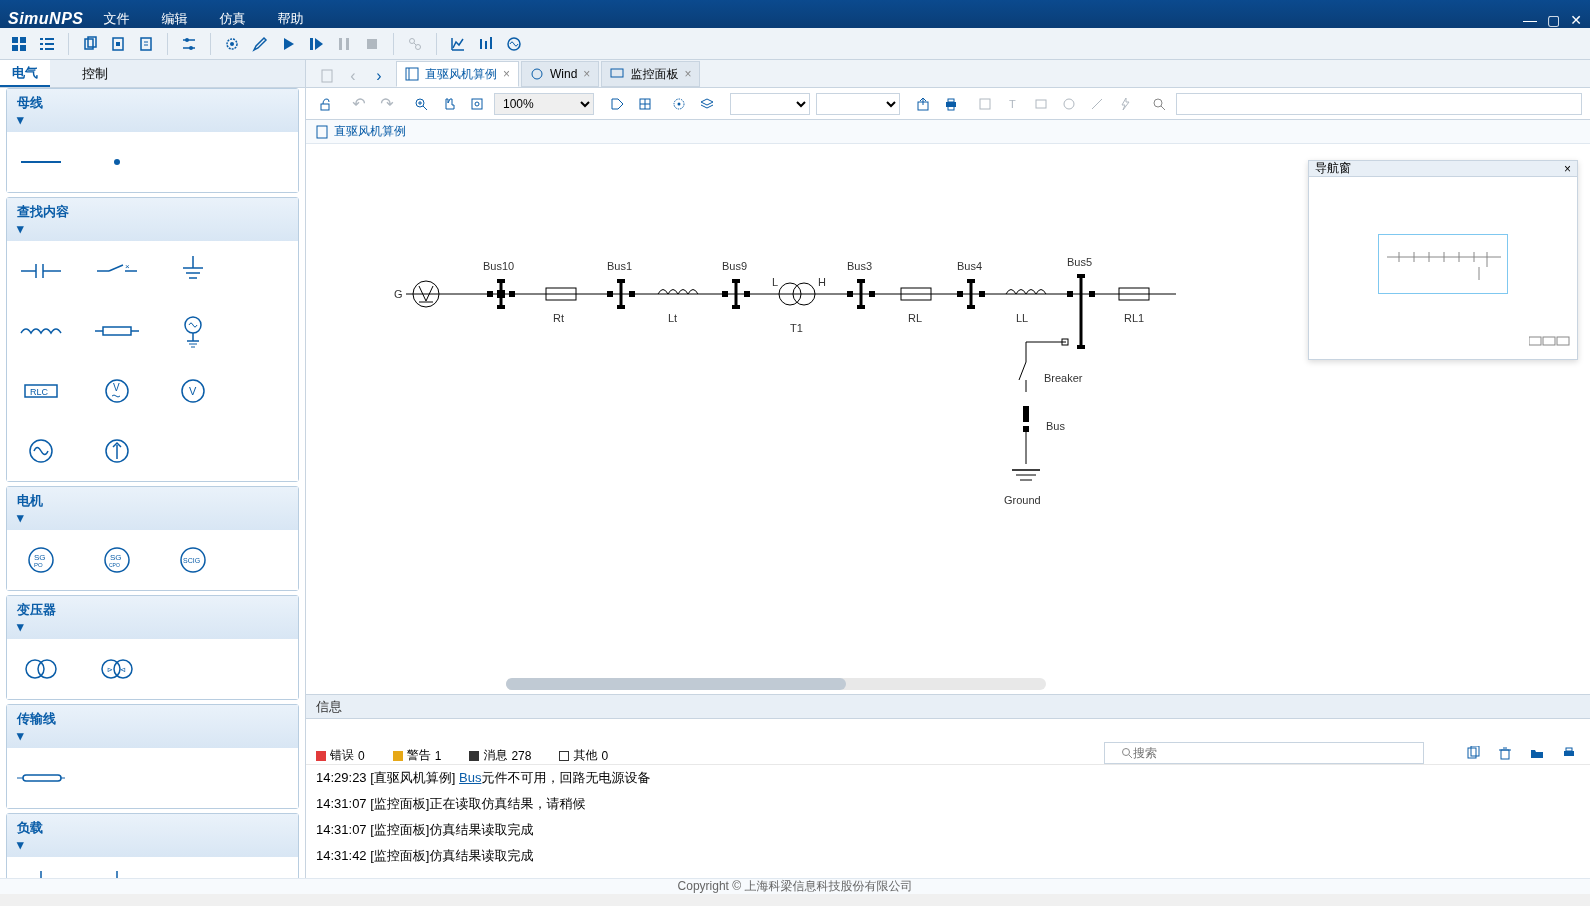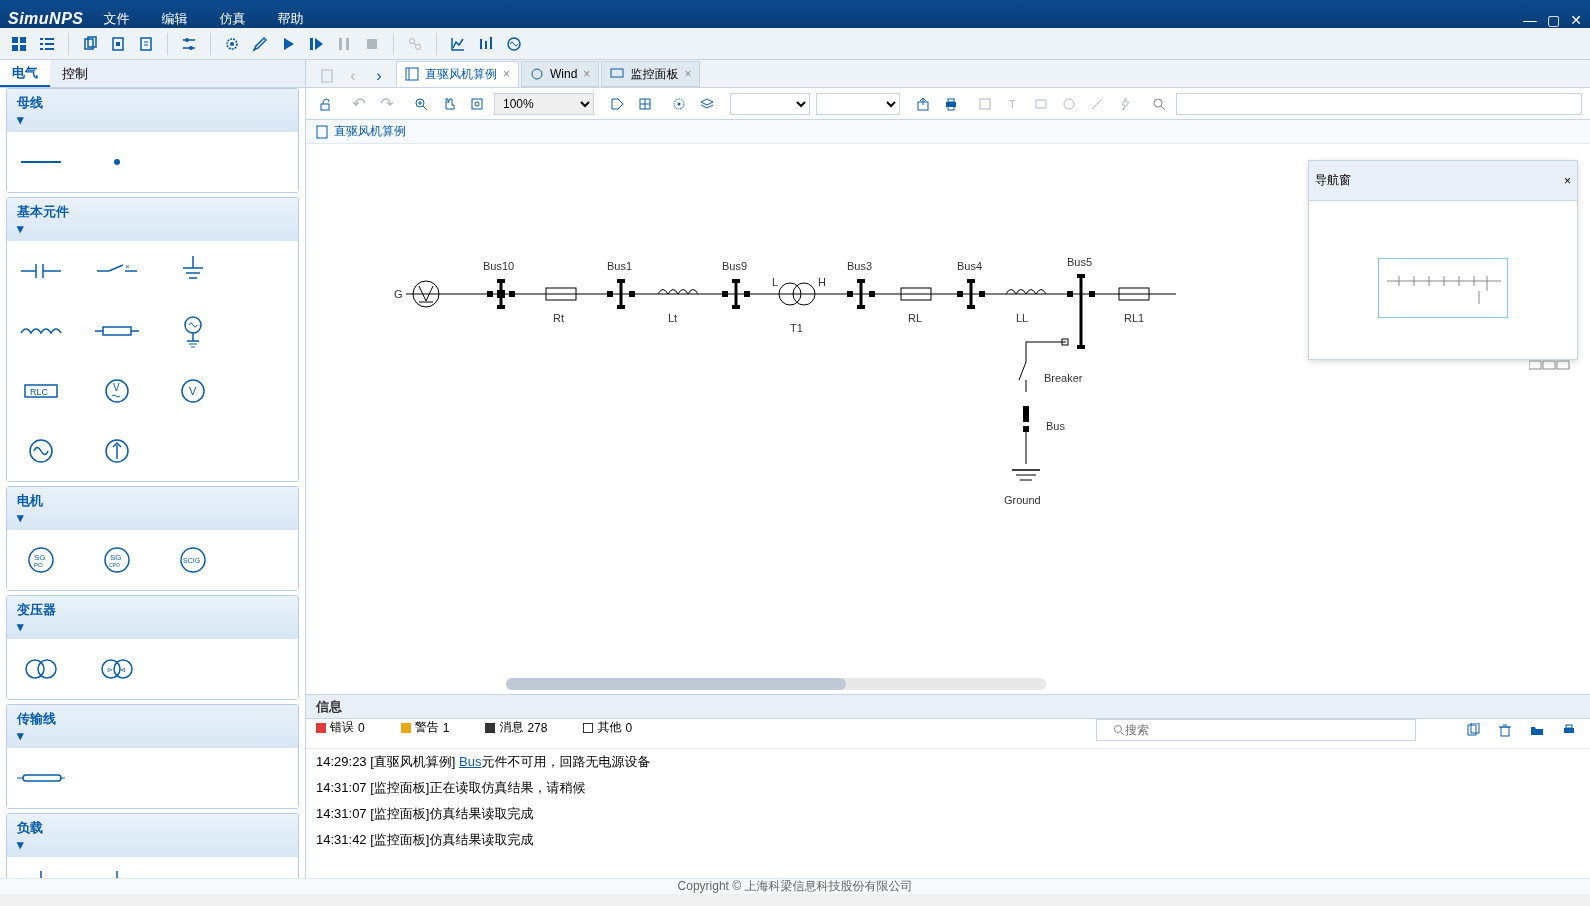--- a/index.html
+++ b/index.html
@@ -9,21 +9,21 @@
 .menu-bar { display: flex; gap: 32px; flex: 1; }
 .menu-item { font-size: 13px; cursor: pointer; }
 .window-controls { display: flex; gap: 10px; }
 .window-controls span { cursor: pointer; font-size: 14px; }
 .toolbar { height: 32px; background: #eef3f8; border-bottom: 1px solid #c8d4e0; display: flex; align-items: center; padding: 0 8px; gap: 6px; }
 .toolbar .sep { width: 1px; height: 22px; background: #c8d4e0; margin: 0 4px; }
 .tb-btn { width: 22px; height: 22px; display: flex; align-items: center; justify-content: center; cursor: pointer; color: #0a5da8; border-radius: 2px; }
 .tb-btn.disabled { color: #b0b8c0; cursor: default; }
 .main-layout { display: flex; height: calc(100% - 60px - 28px); }
 .left-panel { width: 306px; background: #fff; border-right: 1px solid #c8d4e0; display: flex; flex-direction: column; overflow: hidden; position: relative; }
-.left-tabs { height: 28px; display: flex; border-bottom: 1px solid #c8d4e0; background: #e8eff6; }
+.left-tabs { height: 28px; display: flex; border-bottom: 1px solid #c8d4e0; background: #e8eff6; gap: 20px; }
 .left-tab { padding: 0 12px; font-size: 13px; display: flex; align-items: center; cursor: pointer; }
 .left-tab.active { background: #fff; color: #0a5da8; font-weight: bold; border-bottom: 2px solid #0a5da8; }
 .search-box { margin: 6px; border: 1px solid #c8d4e0; border-radius: 3px; height: 26px; display: flex; align-items: center; padding: 0 6px; }
 .search-box input { border: none; outline: none; flex: 1; font-size: 12px; }
 .accordion { flex: 1; overflow-y: auto; padding: 0 6px 6px; }
 .acc-section { margin-bottom: 4px; border: 1px solid #b8cde0; border-radius: 3px; }
 .acc-header { background: linear-gradient(to bottom, #eaf2fa, #d8e6f4); padding: 5px 10px; font-size: 13px; font-weight: bold; color: #0a5da8; display: flex; justify-content: space-between; cursor: pointer; flex-direction: column; }
 .acc-body { background: #fff; padding: 10px; display: flex; flex-wrap: wrap; gap: 20px 28px; }
 .comp-icon { width: 48px; height: 40px; display: flex; align-items: center; justify-content: center; cursor: pointer; }
 .right-area { flex: 1; display: flex; flex-direction: column; background: #eef3f8; overflow: hidden; }
@@ -32,27 +32,27 @@
 .editor-tab { height: 26px; background: #e0e8f0; border: 1px solid #c8d4e0; display: flex; align-items: center; padding: 0 8px; font-size: 12px; gap: 6px; margin-right: 2px; cursor: pointer; }
 .editor-tab.active { background: #fff; border-bottom: 1px solid #fff; color: #0a5da8; }
 .editor-tab .close-x { color: #888; cursor: pointer; }
 .canvas-toolbar { height: 32px; background: #fff; border-bottom: 1px solid #c8d4e0; display: flex; align-items: center; padding: 0 8px; gap: 6px; }
 .zoom-select { height: 22px; width: 100px; border: 1px solid #c8d4e0; font-size: 12px; padding: 0 4px; }
 .combo { height: 22px; width: 80px; border: 1px solid #c8d4e0; background: #fff; }
 .breadcrumb { height: 24px; background: #f7fafd; border-bottom: 1px solid #e0e8f0; display: flex; align-items: center; padding: 0 10px; font-size: 12px; color: #0a5da8; gap: 6px; }
 .canvas-wrap { flex: 1; background: #fff; position: relative; overflow: hidden; }
 .canvas { position: absolute; inset: 0; }
 .nav-window { position: absolute; top: 16px; right: 12px; width: 270px; height: 200px; background: #fff; border: 1px solid #c8d4e0; box-shadow: 0 2px 6px rgba(0,0,0,0.15); }
-.nav-title { height: 40px; background: #e8eff6; border-bottom: 1px solid #c8d4e0; display: flex; align-items: center; justify-content: space-between; padding: 0 6px; font-size: 12px; }
+.nav-title { height: 16px; background: #e8eff6; border-bottom: 1px solid #c8d4e0; display: flex; align-items: center; justify-content: space-between; padding: 0 6px; font-size: 12px; }
 .nav-body { position: relative; height: calc(100% - 24px); display:flex; align-items:center; justify-content:center;}
 .nav-preview { width: 130px; height: 60px; border: 1px solid #7fc8f0; }
 .nav-ruler { position: absolute; bottom: 4px; right: 6px; display: flex; gap: 2px; }
 .info-panel { height: 184px; border-top: 1px solid #c8d4e0; background: #fff; display: flex; flex-direction: column; }
-.info-header { height: 24px; background: #e8eff6; border-bottom: 1px solid #c8d4e0; padding: 0 10px; font-size: 13px; font-weight: bold; color: #333; display: flex; align-items: center; }
-.info-filters { height: 30px; display: flex; align-items: flex-start; padding: 0 10px; gap: 36px; border-bottom: 1px solid #e8e8e8; }
+.info-header { height: 24px; background: #e8eff6; border-bottom: 1px solid #c8d4e0; padding: 0 10px; font-size: 13px; font-weight: normal; color: #333; display: flex; align-items: center; }
+.info-filters { height: 46px; display: flex; align-items: flex-end; padding: 0 10px; gap: 28px; border-bottom: 1px solid #e8e8e8; }
 .filter-item { display: flex; align-items: center; gap: 4px; font-size: 12px; }
 .sq { width: 10px; height: 10px; display: inline-block; }
 .info-search { margin-left: auto; display: flex; align-items: center; border: 1px solid #c8d4e0; height: 22px; padding: 0 16px; width: 320px; }
 .info-search input { border: none; outline: none; flex: 1; font-size: 12px; }
 .info-actions { display: flex; gap: 10px; margin-left: 10px; }
 .log-list { flex: 1; overflow-y: auto; font-size: 13px; }
 .log-row { padding: 4px 10px; }
 .log-row a { color: #0a5da8; text-decoration: underline; }
 .status-bar { height: 16px; background: #f7fafd; border-top: 1px solid #e0e8f0; display: flex; align-items: center; justify-content: center; font-size: 12px; color: #666; }
 .hscroll { position: absolute; bottom: 4px; left: 200px; width: 540px; height: 12px; background: #e8e8e8; border-radius: 6px; }
@@ -212,21 +212,21 @@
           <div class="comp-icon">
               <svg width="8" height="8">
                 <circle cx="4" cy="4" r="3" fill="#0a5da8"></circle>
               </svg>
             </div>
         </div>
       </div>
 
       <div class="acc-section">
         <div class="acc-header">
-            <span>基本元件</span>
+            <span>查找内容</span>
             <span>▾</span>
           </div>
         <div class="acc-body">
           <div class="comp-icon">
               <svg width="40" height="20">
                 <line x1="0" y1="10" x2="15" y2="10" stroke="#0a5da8" stroke-width="1.5"></line>
                 <line x1="15" y1="3" x2="15" y2="17" stroke="#0a5da8" stroke-width="1.5"></line>
                 <line x1="22" y1="3" x2="22" y2="17" stroke="#0a5da8" stroke-width="1.5"></line>
                 <line x1="22" y1="10" x2="40" y2="10" stroke="#0a5da8" stroke-width="1.5"></line>
               </svg>

